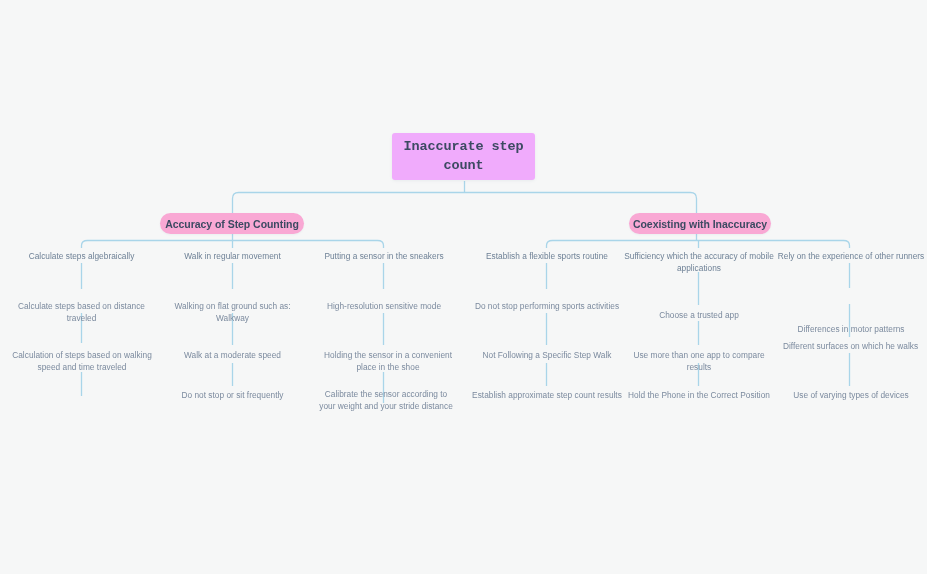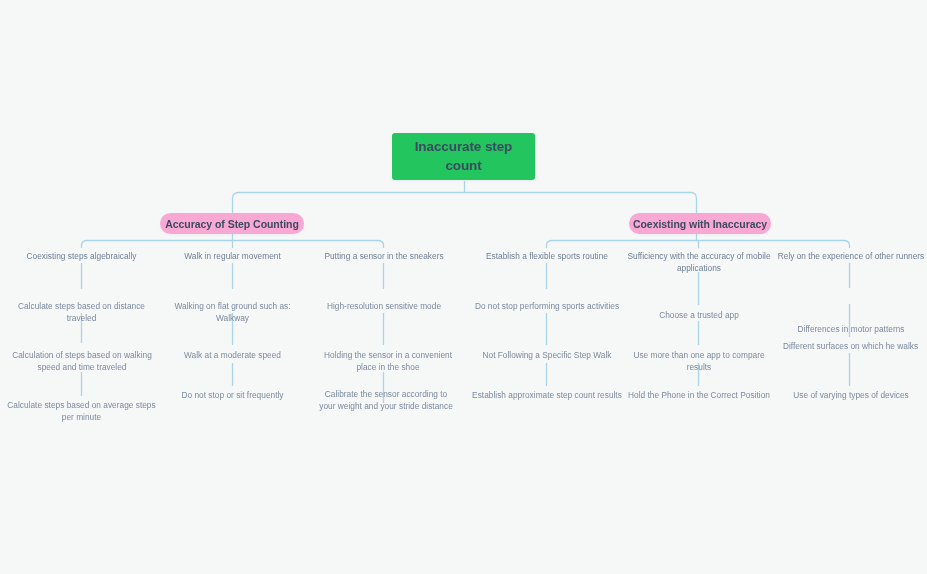--- a/index.html
+++ b/index.html
@@ -33,29 +33,30 @@
     pointer-events: none;
   }
 
   
   .root-node {
     position: absolute;
     left: 392px;
     top: 133px;
     width: 143px;
     height: 47px;
-    background: #22c55e;
+    background: #f0abfc;
     border-radius: 3px;
     box-shadow: 0 1px 3px rgba(120,140,160,0.10);
     display: flex;
     align-items: center;
     justify-content: center;
     text-align: center;
     box-sizing: border-box;
     padding: 0 10px;
+    font-family: Liberation Mono, monospace;
   }
   .root-node .root-label {
     font-size: 13.5px;
     font-weight: bold;
     color: #3c4a62;
     line-height: 1.35;
     letter-spacing: -0.1px;
   }
 
   
@@ -159,35 +160,34 @@
   </div>
 
   <div class="branch-pill" id="branch-pill-0">
     <span class="branch-label">Accuracy of Step Counting</span>
   </div>
 
   <div class="branch-pill" id="branch-pill-1">
     <span class="branch-label">Coexisting with Inaccuracy</span>
   </div>
 
-  <div class="topic" style="left:6px; top:250px; width:151px;">Coexisting steps algebraically</div>
+  <div class="topic" style="left:6px; top:250px; width:151px;">Calculate steps algebraically</div>
 
   <div class="topic" style="left:160px; top:250px; width:145px;text-align:center;">Walk in regular movement</div>
 
   <div class="topic" style="left:310px; top:250px; width:148px;">Putting a sensor in the sneakers</div>
 
   <div class="topic" style="left:472px; top:250px; width:150px;">Establish a flexible sports routine</div>
 
-  <div class="topic" style="left:624px; top:250px; width:150px;">Sufficiency with the accuracy of mobile applications</div>
+  <div class="topic" style="left:624px; top:250px; width:150px;">Sufficiency which the accuracy of mobile applications</div>
 
   <div class="topic" style="left:776px; top:250px; width:150px;">Rely on the experience of other runners</div>
 
   <div class="leaf center" style="left:4px; top:300px; width:155px;">Calculate steps based on distance traveled</div>
   <div class="leaf left" style="left:11px; top:349px; width:142px;">Calculation of steps based on walking speed and time traveled</div>
-  <div class="leaf left" style="left:4px; top:399px; width:155px;">Calculate steps based on average steps per minute</div>
 
   <div class="leaf center" style="left:160px; top:300px; width:145px;">Walking on flat ground such as: Walkway</div>
   <div class="leaf center" style="left:160px; top:349px; width:145px;">Walk at a moderate speed</div>
   <div class="leaf center" style="left:160px; top:389px; width:145px;">Do not stop or sit frequently</div>
 
   <div class="leaf center" style="left:310px; top:300px; width:148px;">High-resolution sensitive mode</div>
   <div class="leaf left" style="left:316px; top:349px; width:144px;">Holding the sensor in a convenient place in the shoe</div>
   <div class="leaf left" style="left:316px; top:388px; width:140px;">Calibrate the sensor according to your weight and your stride distance</div>
 
   <div class="leaf center" style="left:472px; top:300px; width:150px;">Do not stop performing sports activities</div>

